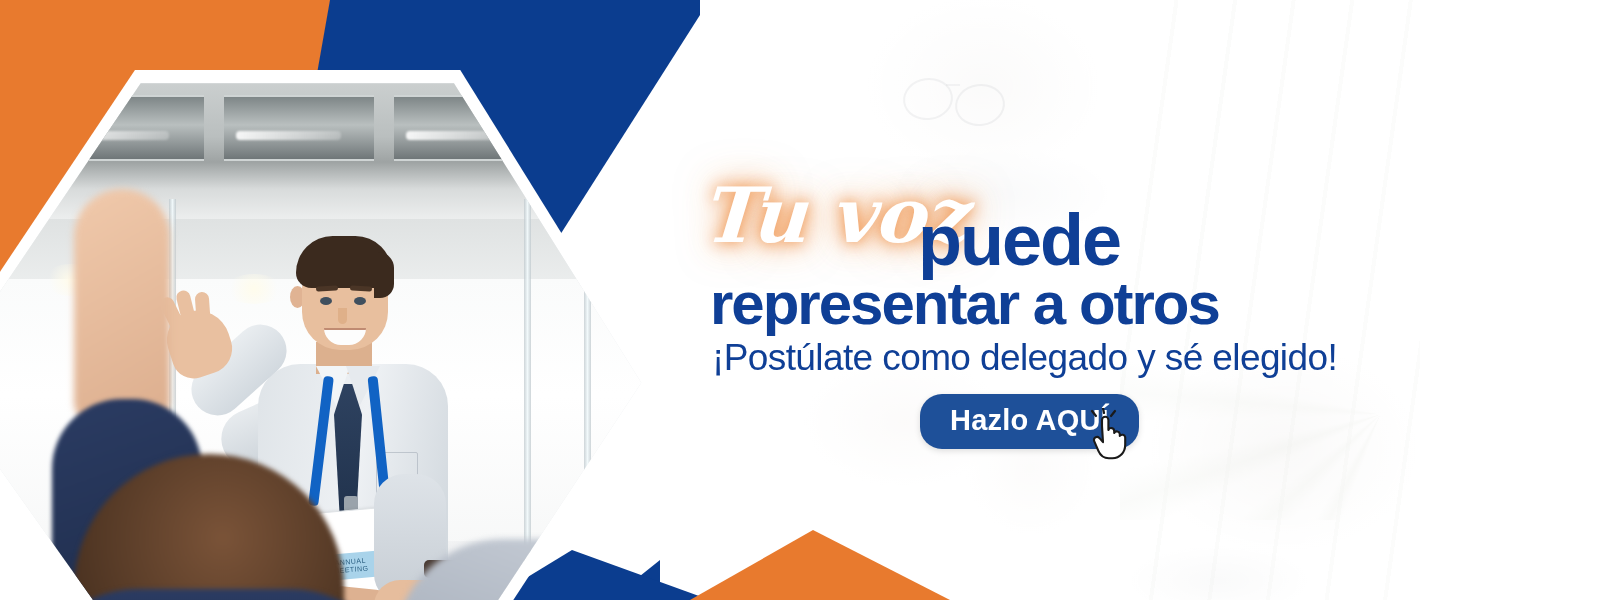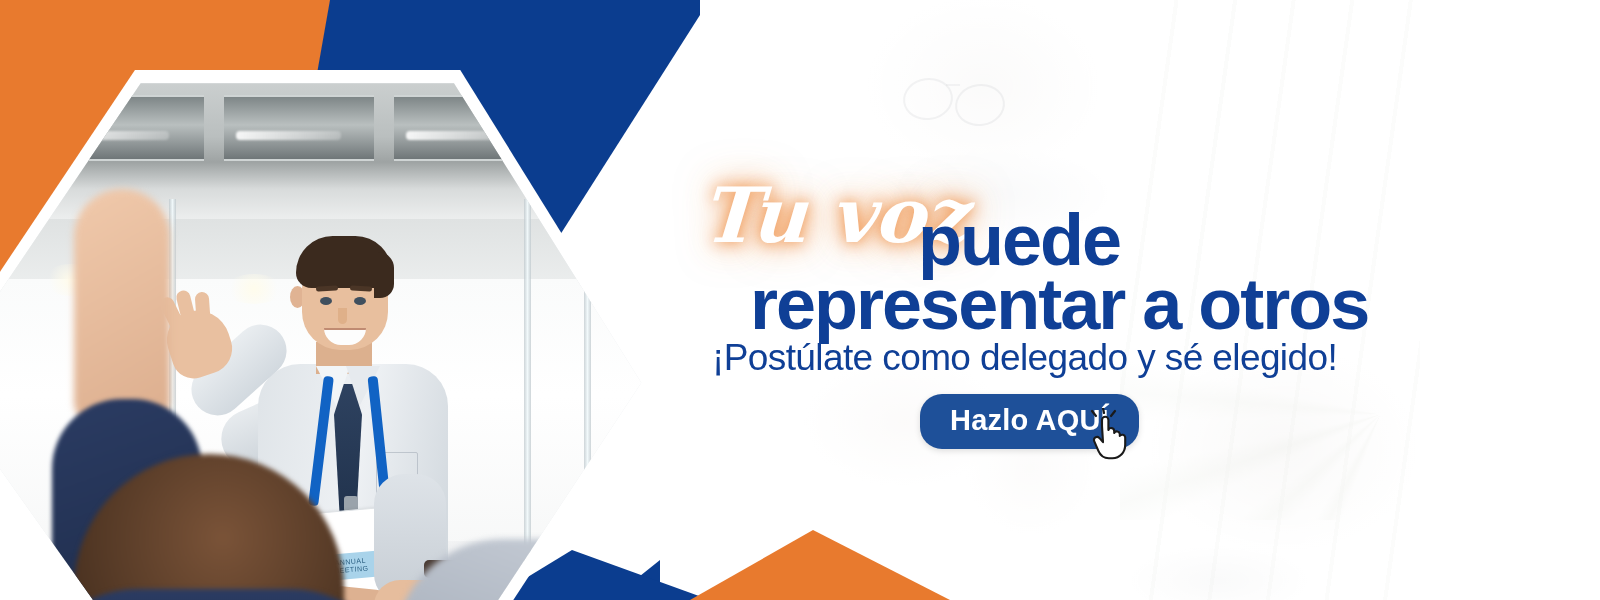--- a/index.html
+++ b/index.html
@@ -261,25 +261,24 @@
   }
   .h-row1{
     position:absolute;left:218px;top:34px;
     font-size:72px;line-height:72px;font-weight:700;
     color:var(--hblue,#0f3f96);
     letter-spacing:-2px;
     white-space:nowrap;
   }
   .h-row2{
     position:absolute;left:10px;top:98px;
-    font-size:72px;line-height:72px;font-weight:700;
+    font-size:60px;line-height:72px;font-weight:700;
     color:var(--hblue,#0f3f96);
     letter-spacing:-2px;
     white-space:nowrap;
-    margin-left:40px;
   }
   .sub{
     position:absolute;left:12px;top:168px;
     font-size:37px;line-height:40px;font-weight:400;
     color:var(--hblue,#1a4a9e);
     letter-spacing:-.6px;
     white-space:nowrap;
   }
   .cta{
     position:absolute;left:220px;top:224px;

